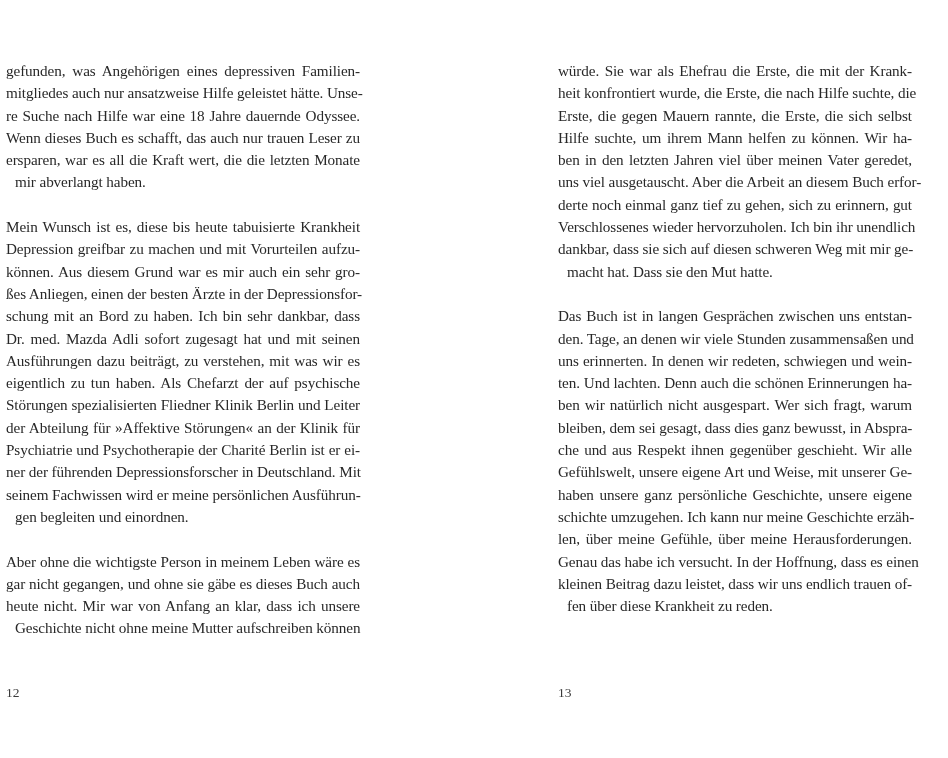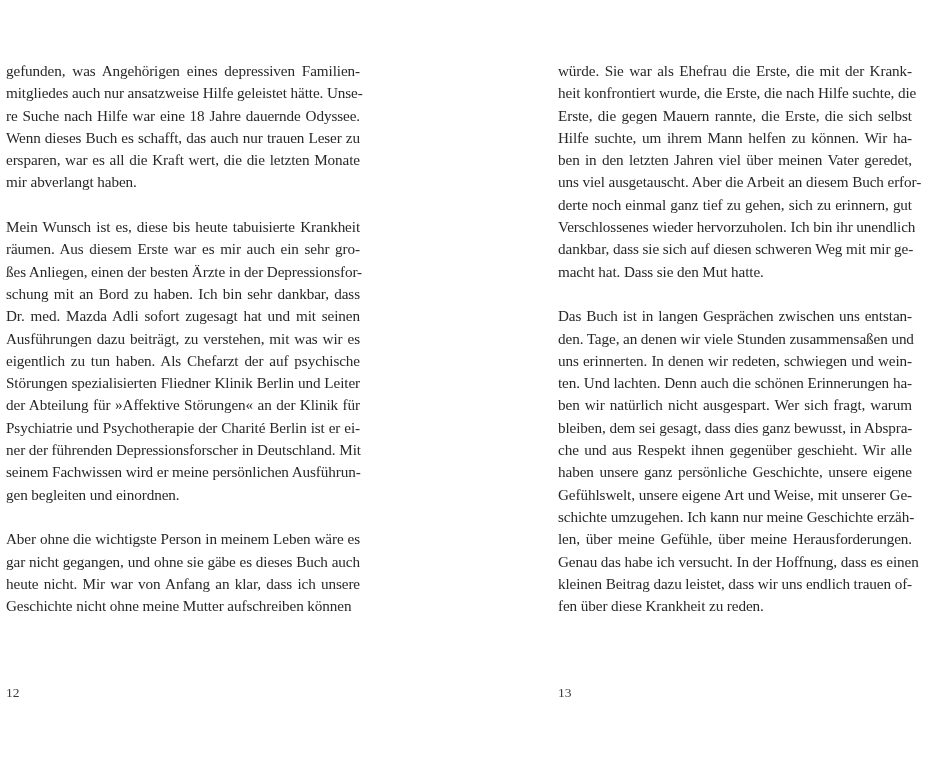--- a/index.html
+++ b/index.html
@@ -39,21 +39,21 @@
   .line {
     height: 22.3px;
     line-height: 22.3px;
     font-size: 15.2px;
     letter-spacing: -0.1px;
     white-space: nowrap;
     text-align: justify;
     text-align-last: justify;
     overflow: visible;
   }
-  .line.last { text-align-last: left; }
+  .line.last { text-align-last: left; margin-left: 9px; }
   .folio {
     position: absolute;
     top: 624px;
     left: 0;
     right: 0;
     font-size: 13.5px;
     line-height: 18px;
     color: #3a3a3a;
   }
 </style>
@@ -67,21 +67,22 @@
         <div class="para">
           <div class="line">gefunden, was Angehörigen eines depressiven Familien-</div>
           <div class="line">mitgliedes auch nur ansatzweise Hilfe geleistet hätte. Unse-</div>
           <div class="line">re Suche nach Hilfe war eine 18 Jahre dauernde Odyssee.</div>
           <div class="line">Wenn dieses Buch es schafft, das auch nur trauen Leser zu</div>
           <div class="line">ersparen, war es all die Kraft wert, die die letzten Monate</div>
           <div class="line last">mir abverlangt haben.</div>
         </div>
         <div class="para">
           <div class="line">Mein Wunsch ist es, diese bis heute tabuisierte Krankheit</div>
-          <div class="line">räumen. Aus diesem Erste war es mir auch ein sehr gro-</div>
+          <div class="line">Depression greifbar zu machen und mit Vorurteilen aufzu-</div>
+          <div class="line">können. Aus diesem Grund war es mir auch ein sehr gro-</div>
           <div class="line">ßes Anliegen, einen der besten Ärzte in der Depressionsfor-</div>
           <div class="line">schung mit an Bord zu haben. Ich bin sehr dankbar, dass</div>
           <div class="line">Dr. med. Mazda Adli sofort zugesagt hat und mit seinen</div>
           <div class="line">Ausführungen dazu beiträgt, zu verstehen, mit was wir es</div>
           <div class="line">eigentlich zu tun haben. Als Chefarzt der auf psychische</div>
           <div class="line">Störungen spezialisierten Fliedner Klinik Berlin und Leiter</div>
           <div class="line">der Abteilung für »Affektive Störungen« an der Klinik für</div>
           <div class="line">Psychiatrie und Psychotherapie der Charité Berlin ist er ei-</div>
           <div class="line">ner der führenden Depressionsforscher in Deutschland. Mit</div>
           <div class="line">seinem Fachwissen wird er meine persönlichen Ausführun-</div>
@@ -112,22 +113,22 @@
           <div class="line last">macht hat. Dass sie den Mut hatte.</div>
         </div>
         <div class="para">
           <div class="line">Das Buch ist in langen Gesprächen zwischen uns entstan-</div>
           <div class="line">den. Tage, an denen wir viele Stunden zusammensaßen und</div>
           <div class="line">uns erinnerten. In denen wir redeten, schwiegen und wein-</div>
           <div class="line">ten. Und lachten. Denn auch die schönen Erinnerungen ha-</div>
           <div class="line">ben wir natürlich nicht ausgespart. Wer sich fragt, warum</div>
           <div class="line">bleiben, dem sei gesagt, dass dies ganz bewusst, in Abspra-</div>
           <div class="line">che und aus Respekt ihnen gegenüber geschieht. Wir alle</div>
+          <div class="line">Gefühlswelt, unsere eigene Art und Weise, mit unserer Ge-</div>
           <div class="line">haben unsere ganz persönliche Geschichte, unsere eigene</div>
-          <div class="line">Gefühlswelt, unsere eigene Art und Weise, mit unserer Ge-</div>
           <div class="line">schichte umzugehen. Ich kann nur meine Geschichte erzäh-</div>
           <div class="line">len, über meine Gefühle, über meine Herausforderungen.</div>
           <div class="line">Genau das habe ich versucht. In der Hoffnung, dass es einen</div>
           <div class="line">kleinen Beitrag dazu leistet, dass wir uns endlich trauen of-</div>
           <div class="line last">fen über diese Krankheit zu reden.</div>
         </div>
       </div>
     <div class="folio">13</div>
   </section>
 

